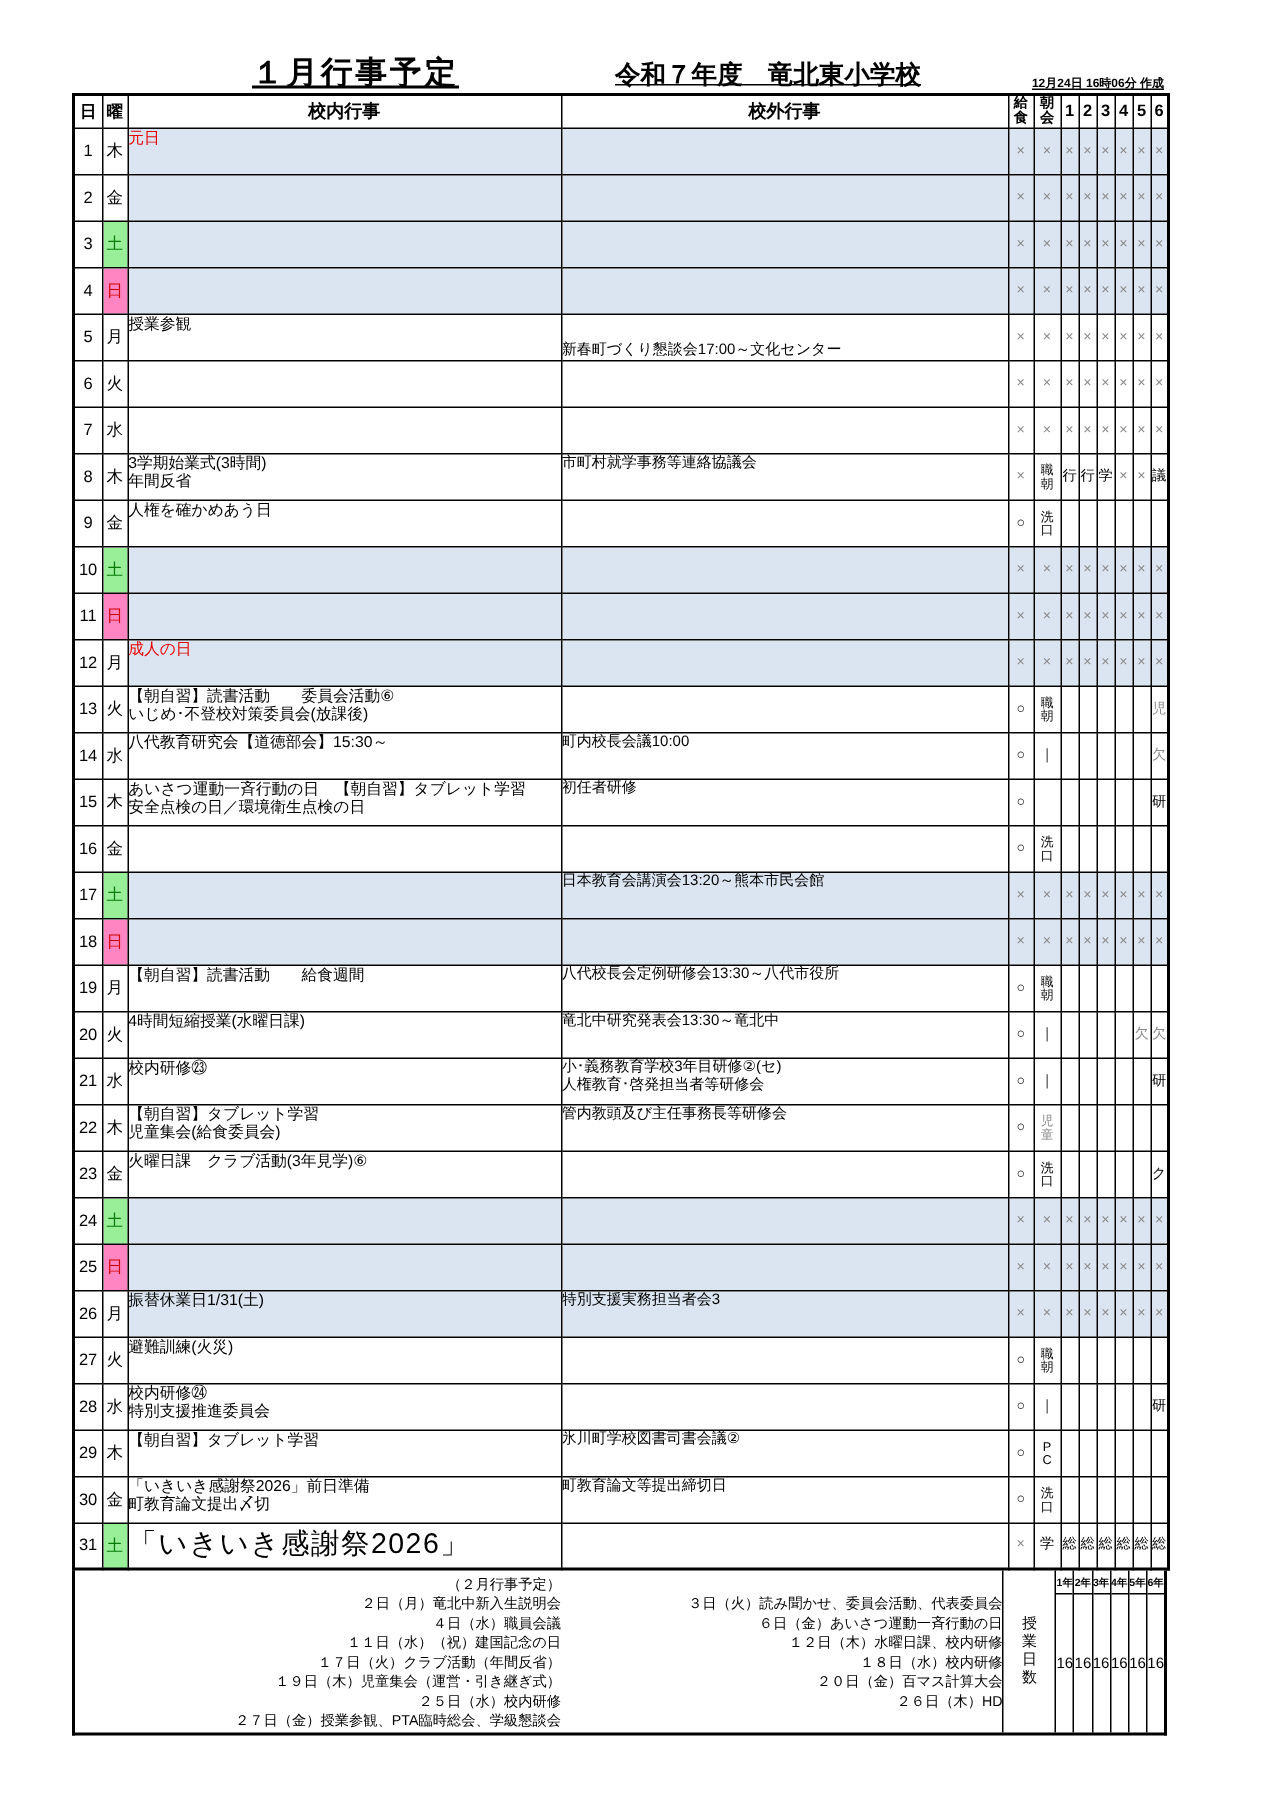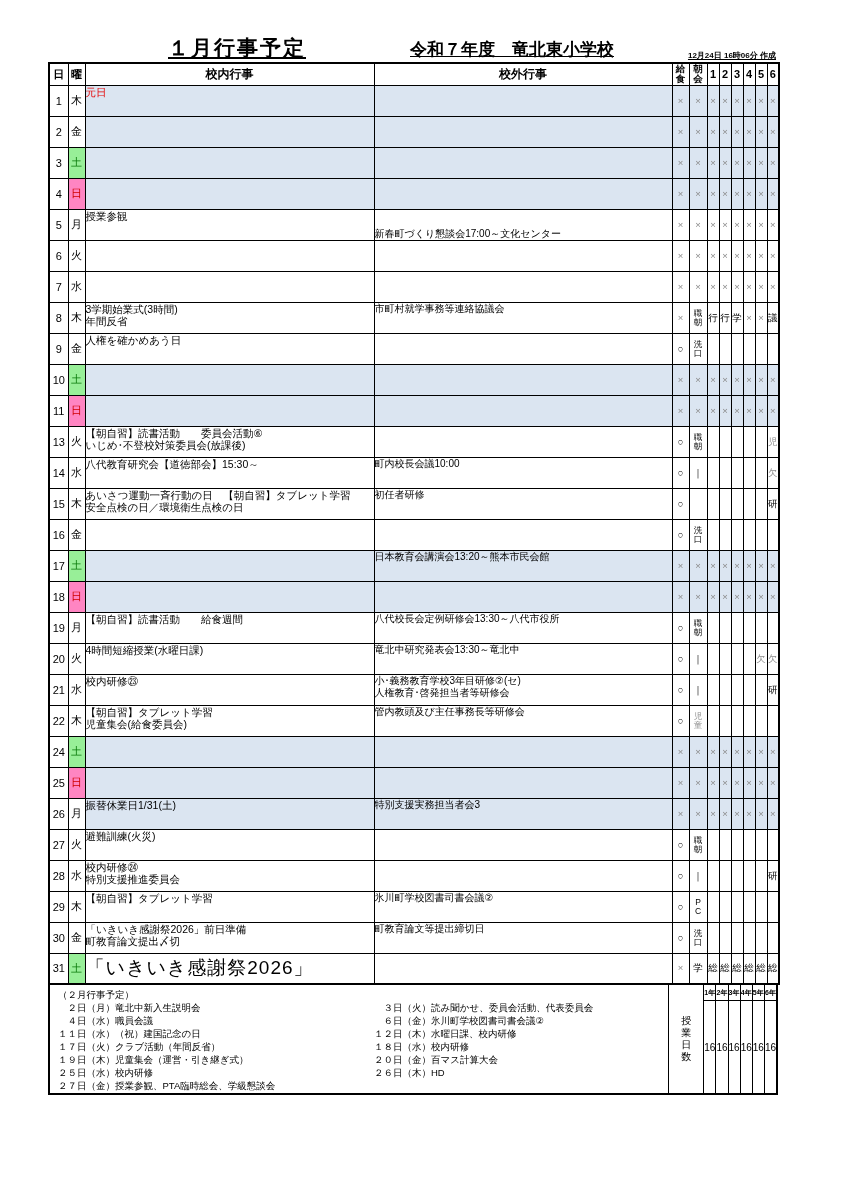--- a/index.html
+++ b/index.html
@@ -41,21 +41,21 @@
   td.c-mark .stack div{font-size:8.5px;line-height:9px;}
   .red{color:#e60000;}
   .muted{color:#8a8a8a;}
   .shaded{background:#dbe5f1;}
   .wd-sat{background:#98ef98;color:#0a7a0a;}
   .wd-sun{background:#ff85c2;color:#d00000;}
   .bigline{font-size:19px;line-height:27px;letter-spacing:1px;}
   .lunch-circle{font-size:10.5px;}
   
   .footer{display:flex;width:730px;height:110px;border:2px solid #000;border-top:none;box-sizing:border-box;}
-  .f-lists{width:623px;display:flex;font-size:9.5px;line-height:13px;padding:3px 0 0 8px;box-sizing:border-box;border-right:1px solid #000;}
+  .f-lists{width:623px;display:flex;font-size:9.5px;line-height:13px;padding:3px 0 0 8px;box-sizing:border-box;border-right:1px solid #000;text-align:right;}
   .f-left{width:316px;}
   .f-right{flex:1;margin-top:13px;}
   .f-line{white-space:nowrap;}
   .f-att{width:35px;border-right:1px solid #000;display:flex;align-items:center;justify-content:center;
          font-size:10px;line-height:12px;text-align:center;box-sizing:border-box;word-break:break-all;padding:0 7px;}
   .f-grades{flex:1;display:flex;}
   .f-grade{flex:1;border-right:1px solid #000;display:flex;flex-direction:column;box-sizing:border-box;}
   .f-grade:last-child{border-right:none;}
   .f-grade-h{height:15px;border-bottom:1px solid #000;font-size:7px;font-weight:bold;display:flex;align-items:center;justify-content:center;}
   .f-grade-v{flex:1;display:flex;align-items:center;justify-content:center;font-size:10px;}
@@ -274,20 +274,36 @@
           <td class="c-mark shaded muted">×</td>
           <td class="c-mark shaded muted">×</td>
           <td class="c-mark shaded muted">×</td>
           <td class="c-mark shaded muted">×</td>
           <td class="c-mark shaded muted">×</td>
           <td class="c-mark shaded muted">×</td>
           <td class="c-mark shaded muted">×</td>
           <td class="c-mark shaded muted">×</td>
         </tr>
         <tr>
+          <td class="c-day">12</td>
+          <td class="c-wd">月</td>
+          <td class="c-school shaded">
+            <div class="red">成人の日</div>
+          </td>
+          <td class="c-outside shaded"></td>
+          <td class="c-mark shaded muted">×</td>
+          <td class="c-mark shaded muted">×</td>
+          <td class="c-mark shaded muted">×</td>
+          <td class="c-mark shaded muted">×</td>
+          <td class="c-mark shaded muted">×</td>
+          <td class="c-mark shaded muted">×</td>
+          <td class="c-mark shaded muted">×</td>
+          <td class="c-mark shaded muted">×</td>
+        </tr>
+        <tr>
           <td class="c-day">13</td>
           <td class="c-wd">火</td>
           <td class="c-school">
             <div>【朝自習】読書活動　　委員会活動⑥</div>
             <div>いじめ･不登校対策委員会(放課後)</div>
           </td>
           <td class="c-outside"></td>
           <td class="c-mark lunch-circle">○</td>
           <td class="c-mark">
             <div class="stack">
@@ -464,20 +480,41 @@
               <div>児</div>
               <div>童</div>
             </div>
           </td>
           <td class="c-mark"></td>
           <td class="c-mark"></td>
           <td class="c-mark"></td>
           <td class="c-mark"></td>
           <td class="c-mark"></td>
           <td class="c-mark"></td>
+        </tr>
+        <tr>
+          <td class="c-day">23</td>
+          <td class="c-wd">金</td>
+          <td class="c-school">
+            <div>火曜日課　クラブ活動(3年見学)⑥</div>
+          </td>
+          <td class="c-outside"></td>
+          <td class="c-mark lunch-circle">○</td>
+          <td class="c-mark">
+            <div class="stack">
+              <div>洗</div>
+              <div>口</div>
+            </div>
+          </td>
+          <td class="c-mark"></td>
+          <td class="c-mark"></td>
+          <td class="c-mark"></td>
+          <td class="c-mark"></td>
+          <td class="c-mark"></td>
+          <td class="c-mark">ク</td>
         </tr>
         <tr>
           <td class="c-day">24</td>
           <td class="c-wd wd-sat">土</td>
           <td class="c-school shaded"></td>
           <td class="c-outside shaded"></td>
           <td class="c-mark shaded muted">×</td>
           <td class="c-mark shaded muted">×</td>
           <td class="c-mark shaded muted">×</td>
           <td class="c-mark shaded muted">×</td>
@@ -629,21 +666,21 @@
           <div class="f-line">　２日（月）竜北中新入生説明会</div>
           <div class="f-line">　４日（水）職員会議</div>
           <div class="f-line">１１日（水）（祝）建国記念の日</div>
           <div class="f-line">１７日（火）クラブ活動（年間反省）</div>
           <div class="f-line">１９日（木）児童集会（運営・引き継ぎ式）</div>
           <div class="f-line">２５日（水）校内研修</div>
           <div class="f-line">２７日（金）授業参観、PTA臨時総会、学級懇談会</div>
         </div>
       <div class="f-right" id="f-right">
           <div class="f-line">　３日（火）読み聞かせ、委員会活動、代表委員会</div>
-          <div class="f-line">　６日（金）氷川町学校図書司書会議②</div>
+          <div class="f-line">　６日（金）あいさつ運動一斉行動の日</div>
           <div class="f-line">１２日（木）水曜日課、校内研修</div>
           <div class="f-line">１８日（水）校内研修</div>
           <div class="f-line">２０日（金）百マス計算大会</div>
           <div class="f-line">２６日（木）HD</div>
         </div>
     </div>
     <div class="f-att">授業日数</div>
     <div class="f-grades" id="f-grades">
         <div class="f-grade">
           <div class="f-grade-h">1年</div>

